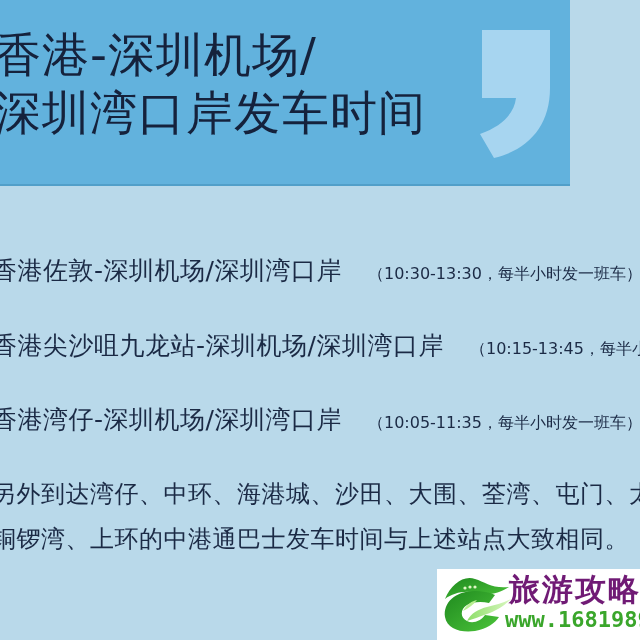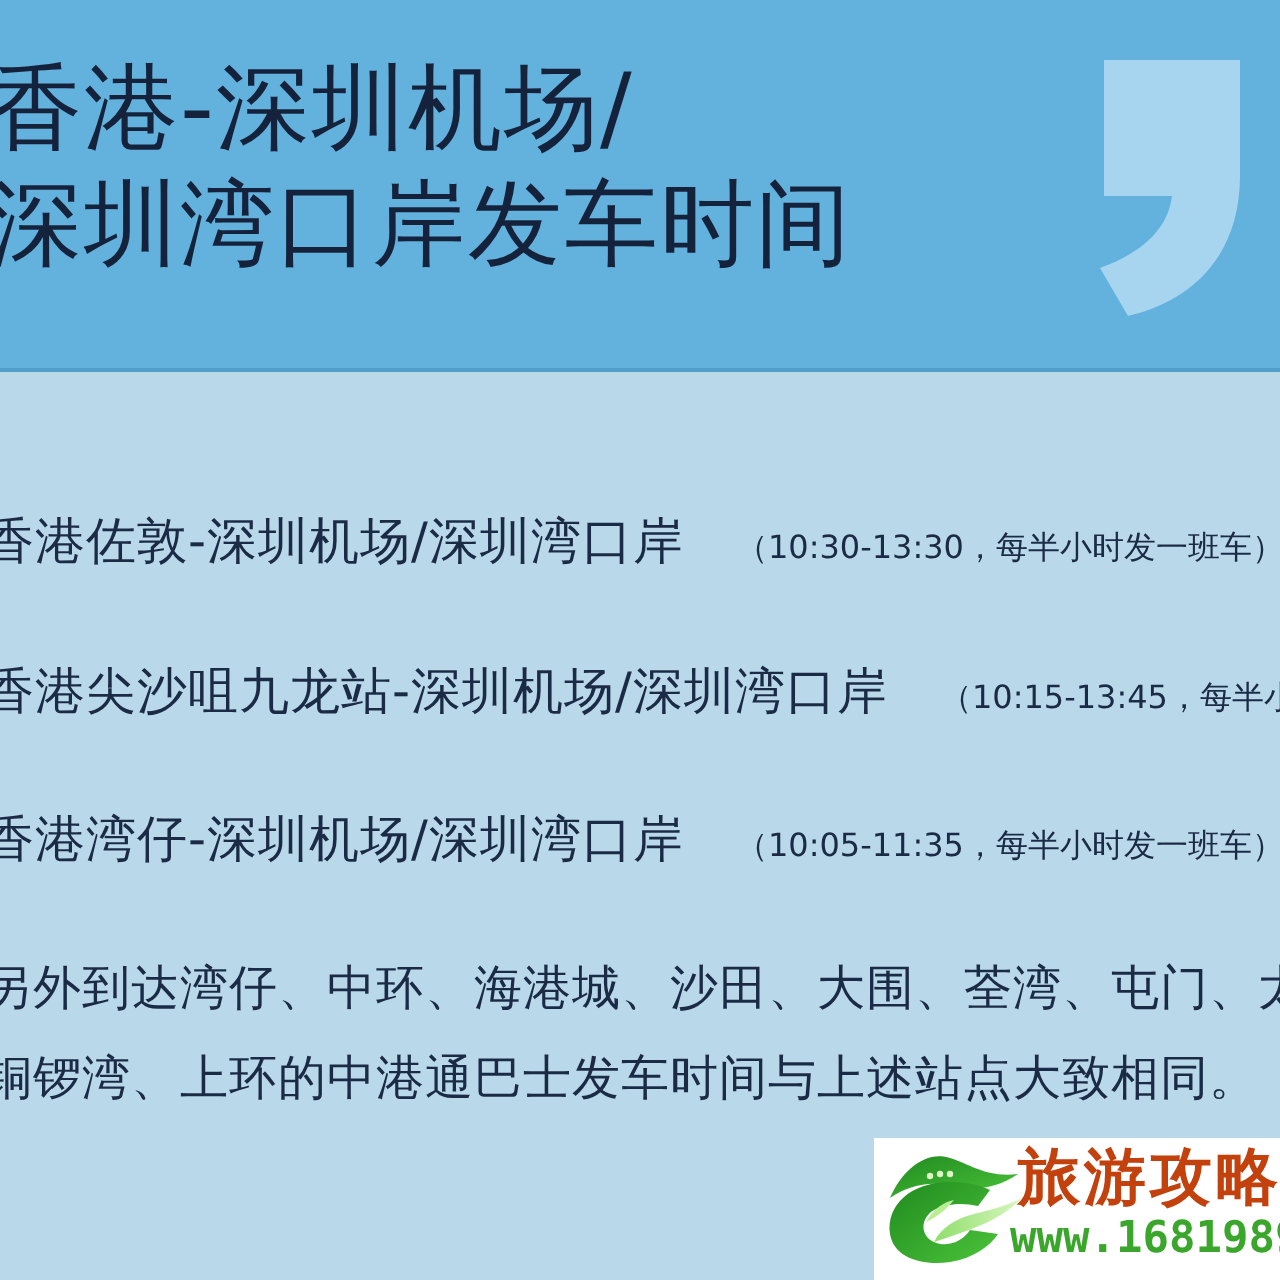--- a/index.html
+++ b/index.html
@@ -17,21 +17,21 @@
     height: 640px;
     overflow: hidden;
     background: #b9d9ea;
   }
 
   
   .header-band {
     position: absolute;
     left: 0;
     top: 0;
-    width: 640px;
+    width: 570px;
     height: 186px;
     background: #62b2dd;
     overflow: hidden;
   }
   .header-band::after {
     
     content: "";
     position: absolute;
     left: 0;
     bottom: 0;
@@ -145,21 +145,21 @@
     height: 60px;
   }
   .wm-cn {
     position: absolute;
     left: 72px;
     top: 3px;
     font-family: "DejaVu Serif", "Liberation Serif", serif;
     font-size: 31px;
     line-height: 34px;
     font-weight: 700;
-    color: #c2410c;
+    color: #701a75;
     letter-spacing: 2px;
     white-space: nowrap;
   }
   .wm-url {
     position: absolute;
     left: 68px;
     top: 38px;
     font-family: "DejaVu Sans Mono", "Liberation Mono", monospace;
     font-size: 22px;
     line-height: 26px;

